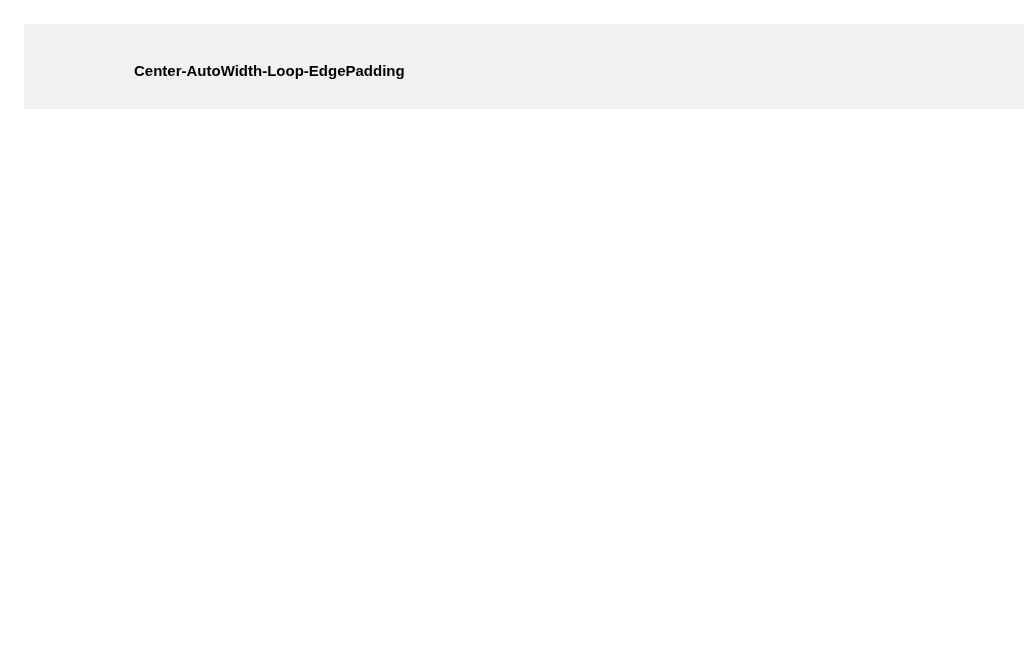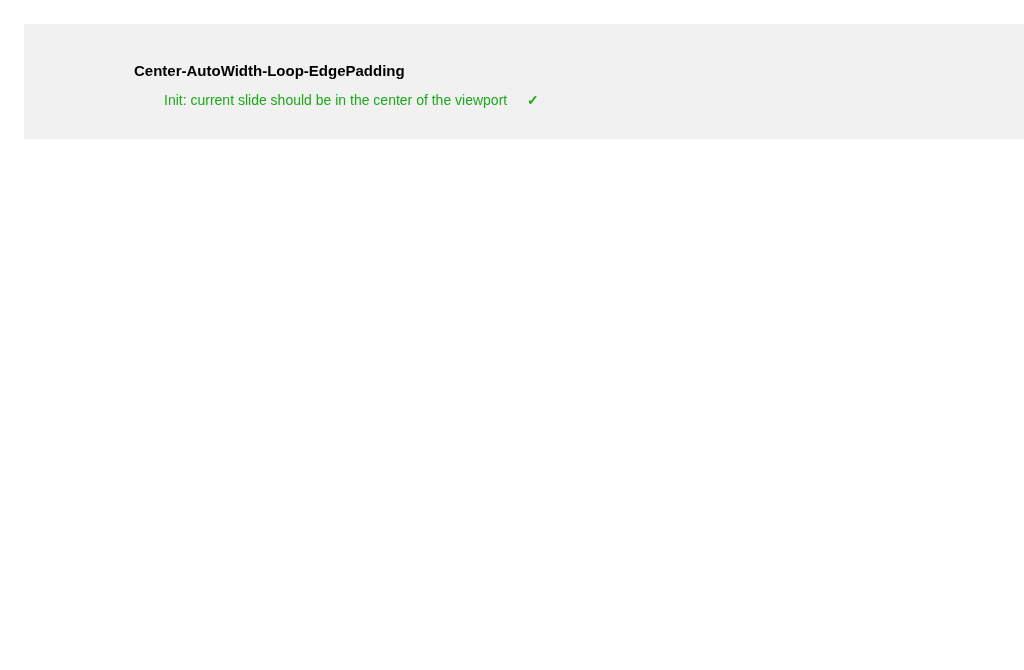--- a/index.html
+++ b/index.html
@@ -39,19 +39,15 @@
       font-weight: 600;
     }
   </style>
 </head>
 <body>
 
 <div class="header-panel">
   <div class="content-container">
     <div class="test-title">Center-AutoWidth-Loop-EdgePadding</div>
     <div class="test-result-list">
-      <div class="test-result-item">
-        <span>Init: current slide should be in the center of the viewport</span>
-        <span class="checkmark">✓</span>
-      </div>
     </div>
   </div>
 </div>
 
 </body></html>

